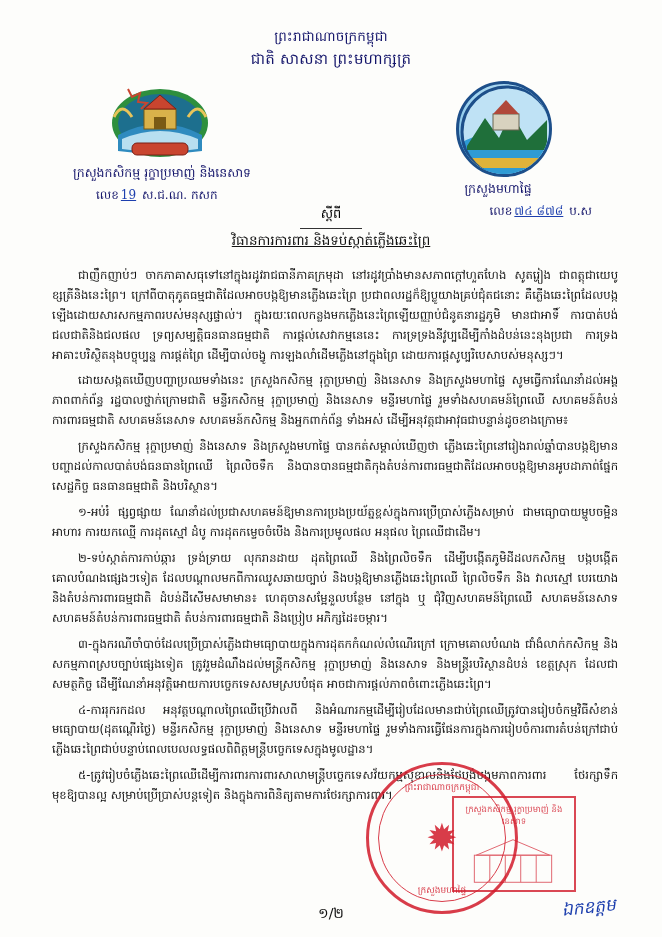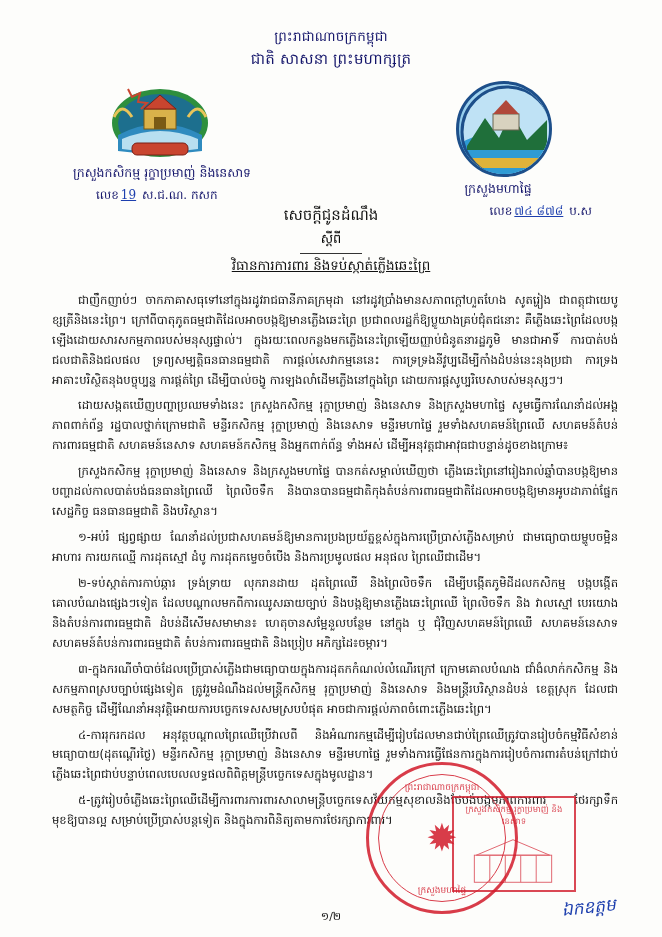--- a/index.html
+++ b/index.html
@@ -169,21 +169,21 @@
     font-family: "DejaVu Serif", "Liberation Serif", serif;
     font-size: 17px;
     font-style: italic;
     transform: rotate(-6deg);
   }
   .page-number {
     position: absolute;
     left: 0; right: 0;
     bottom: 12px;
     text-align: center;
-    font-size: 11px;
+    font-size: 14px;
     color: #111;
   }
   
   svg { display: block; }
 </style>
 </head>
 <body>
 
 <div class="page">
 
@@ -231,21 +231,20 @@
       <span>ស.ជ.ណ. កសក</span>
     </div>
 
     <div class="refline-right">
       <span>លេខ</span><span class="handwrite">៧៤ ៨៧៨</span>
       <span>ប.ស</span>
     </div>
   </div>
 
   <div class="doc-title">
-    <div class="t1">សេចក្តីជូនដំណឹង</div>
     <div class="t2">ស្តីពី</div>
     <div class="rule"></div>
     <div class="t3">វិធានការការពារ និងទប់ស្កាត់ភ្លើងឆេះព្រៃ</div>
   </div>
 
   <div class="body-text">
     <p>ជាញឹកញាប់ៗ ចាកភាគាសធុទៅនៅក្នុងរដូវរាជធានីភាគក្រមុដា នៅរដូវប្រាំងមានសភាពក្តៅហួតហែង សូតរ្ហៀង ជាពត្តុជាយេបូខ្សត្រីនិងនេះព្រៃ។ ក្រៅពីបាតុភូតធម្មជាតិដែលអាចបង្កឱ្យមានភ្លើងឆេះព្រៃ ប្រជាពលរដ្ឋក៏ឱ្យប្លូយាងគ្រប់ជុំតជនោះ គឺភ្លើងឆេះព្រៃដែលបង្កឡើងដោយសារសកម្មភាពរបស់មនុស្សផ្ទាល់។ ក្នុងរយៈពេលកន្លងមកភ្លើងនេះព្រៃឡើយញ្ញាប់ជំនូតនារដ្ឋភូមិ មានជាអាទិ៍ ការបាត់បង់ជលជាតិនិងជលផល ទ្រព្យសម្បត្តិធនធានធម្មជាតិ ការផ្តល់សេវាកម្មនេនេះ ការទ្រទ្រងនីវូប្បដើម្បីកាំងដំបន់នេះនុងប្រជា ការទ្រងអាគាះបរិស្ថិតនុងបច្ចុប្បន្ន ការផ្តត់ព្រៃ ដើម្បីបាល់ចង្វូ ការឡងលាំដើមភ្លើងនៅក្នុងព្រៃ ដោយការផ្តសូប្បរិបេសាបស់មនុស្សៗ។</p>
     <p>ដោយសង្កតឃើញបញ្ហាប្រឈមទាំងនេះ ក្រសួងកសិកម្ម រុក្ខាប្រមាញ់ និងនេសាទ និងក្រសួងមហាផ្ទៃ សូមធ្វើការណែនាំដល់អង្គភាពពាក់ព័ន្ធ រដ្ឋបាលថ្នាក់ក្រោមជាតិ មន្ទីរកសិកម្ម រុក្ខាប្រមាញ់ និងនេសាទ មន្ទីរមហាផ្ទៃ រួមទាំងសហគមន៍ព្រៃឈើ សហគមន៍តំបន់ការពារធម្មជាតិ សហគមន៍នេសាទ សហគមន៍កសិកម្ម និងអ្នកពាក់ព័ន្ធ ទាំងអស់ ដើម្បីអនុវត្តជាអាវុធជាបន្ទាន់ដូចខាងក្រោម៖</p>
     <p>ក្រសួងកសិកម្ម រុក្ខាប្រមាញ់ និងនេសាទ និងក្រសួងមហាផ្ទៃ បានកត់សម្គាល់ឃើញថា ភ្លើងឆេះព្រៃនៅរៀងរាល់ឆ្នាំបានបង្កឱ្យមានបញ្ហាដល់កាលបាត់បង់ធនធានព្រៃឈើ ព្រៃលិចទឹក និងបានបានធម្មជាតិកុងតំបន់ការពារធម្មជាតិដែលអាចបង្កឱ្យមានអូបដាភាព់ផ្នែកសេដ្ឋកិច្ច ធនធានធម្មជាតិ និងបរិស្ថាន។</p>
     <p>១-អប់រំ ផ្សព្វផ្សាយ ណែនាំដល់ប្រជាសហគមន៍ឱ្យមានការប្រងប្រយ័ត្នខ្ពស់ក្នុងការប្រើប្រាស់ភ្លើងសម្រាប់ ជាមធ្យោបាយម្ហូបចម្អិនអាហារ ការយកឈ្មើ ការដុតស្មៅ ដំបូ ការដុតកម្ទេចចំបើង និងការប្រមូលផល អនុផល ព្រៃឈើជាដើម។</p>

